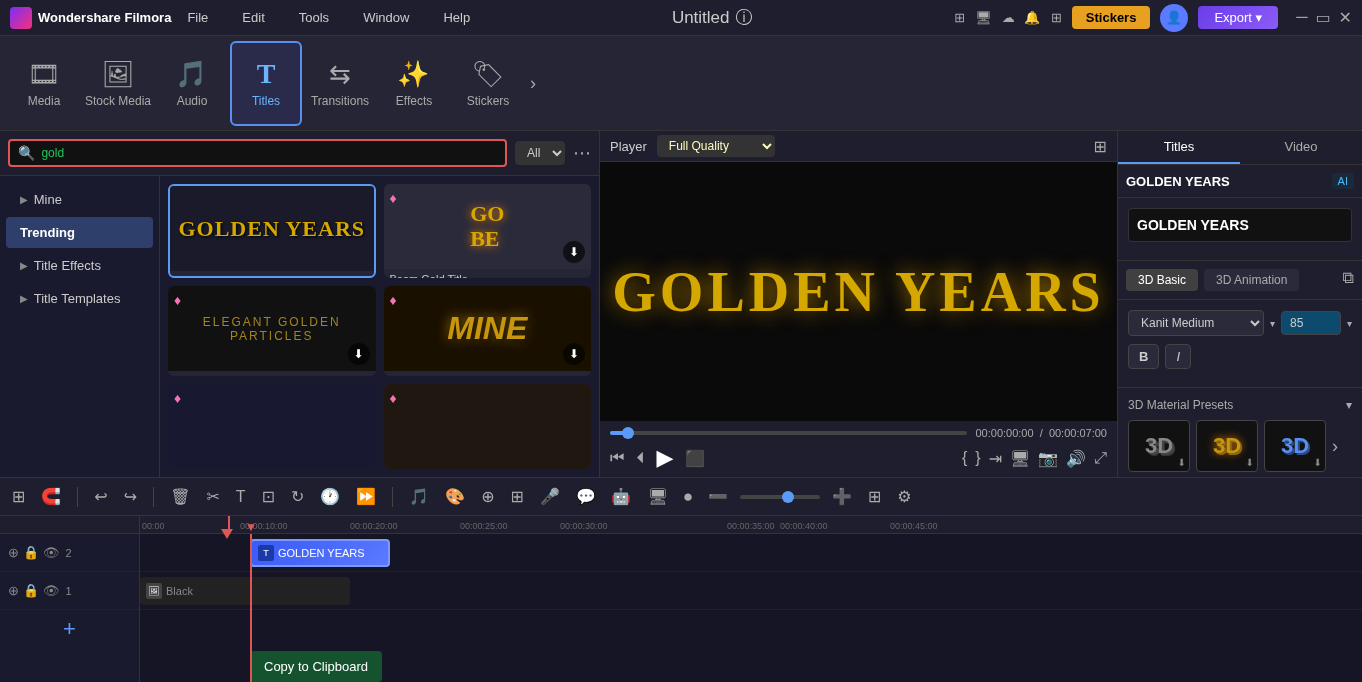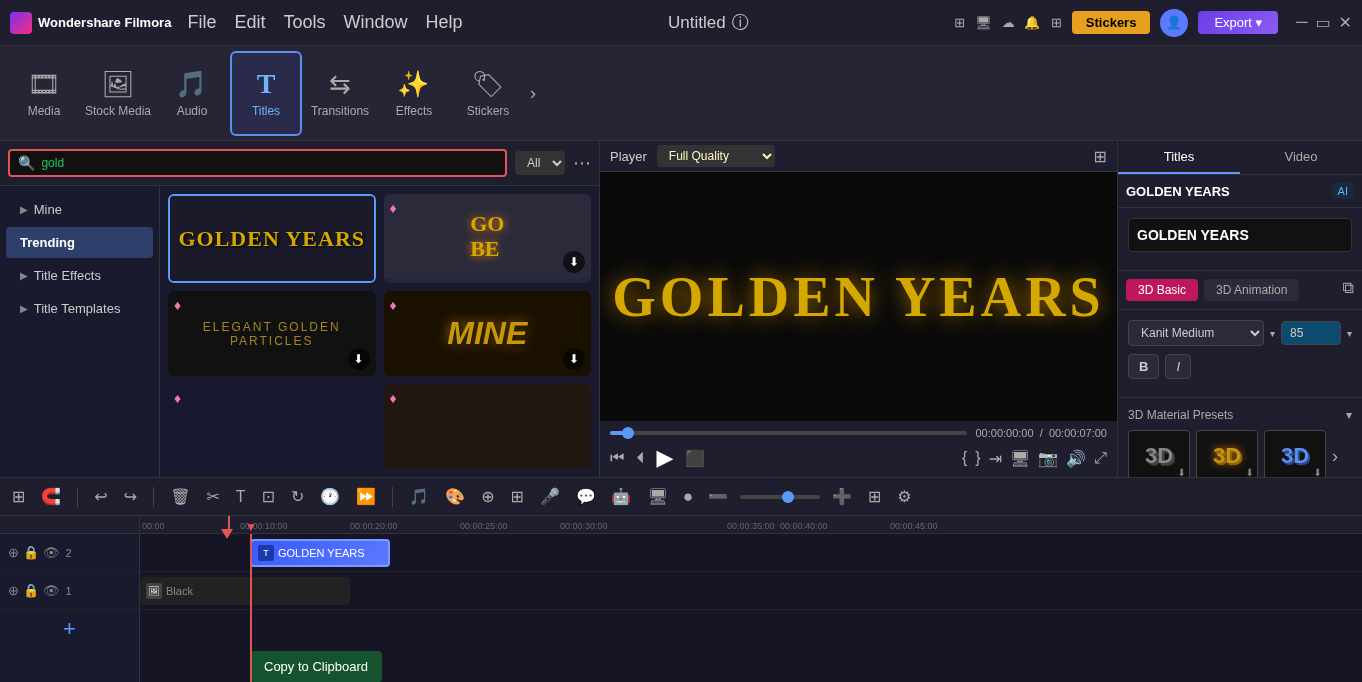--- a/index.html
+++ b/index.html
@@ -1,22 +1,22 @@
 <!DOCTYPE html>
 <html><head>
   <meta charset="utf-8">
   <style>
     * { box-sizing: border-box; margin: 0; padding: 0; }
     body { background: #1a1a2e; color: #ccc; font-family: 'Segoe UI', Arial, sans-serif; font-size: 13px; overflow: hidden; width: 1362px; height: 682px; display: flex; flex-direction: column; }
 
     
-    .top-bar { background: #1e1e2e; display: flex; align-items: center; height: 46px; padding: 0 10px; border-bottom: 1px solid #333; gap: 16px; }
+    .top-bar { background: #1e1e2e; display: flex; align-items: center; height: 36px; padding: 0 10px; border-bottom: 1px solid #333; gap: 16px; }
     .app-logo { display: flex; align-items: center; gap: 6px; font-weight: bold; font-size: 13px; color: #fff; }
     .app-logo .logo-icon { width: 22px; height: 22px; background: linear-gradient(135deg, #7b2ff7, #f72f7b); border-radius: 4px; }
-    .top-menu { display: flex; gap: 18px; color: #ccc; font-size: 18px; }
+    .top-menu { display: flex; gap: 34px; color: #ccc; font-size: 13px; }
     .top-menu span { cursor: pointer; }
     .top-bar-right { margin-left: auto; display: flex; align-items: center; gap: 10px; }
     .purchase-btn { background: #e8a020; color: #000; border: none; border-radius: 4px; padding: 4px 14px; font-weight: bold; font-size: 13px; cursor: pointer; }
     .export-btn { background: linear-gradient(135deg, #6a3de8, #8b5cf6); color: #fff; border: none; border-radius: 4px; padding: 4px 16px; font-size: 13px; cursor: pointer; display: flex; align-items: center; gap: 4px; }
     .window-controls { display: flex; gap: 8px; margin-left: 8px; }
     .window-controls span { color: #aaa; font-size: 16px; cursor: pointer; }
     .title-center { flex: 1; text-align: center; color: #ccc; font-size: 17px; display: flex; align-items: center; justify-content: center; gap: 6px; }
 
     
     .icon-toolbar { background: #252535; display: flex; align-items: center; height: 95px; padding: 0 8px; border-bottom: 1px solid #333; gap: 2px; }
@@ -81,21 +81,21 @@
     .ctrl-btn.play { font-size: 22px; color: #fff; }
     .ctrl-extra { margin-left: auto; display: flex; gap: 8px; color: #aaa; font-size: 16px; }
 
     
     .right-panel { width: 245px; background: #1e1e2e; border-left: 1px solid #333; display: flex; flex-direction: column; overflow-y: auto; }
     .right-tabs { display: flex; border-bottom: 1px solid #333; }
     .right-tab { flex: 1; text-align: center; padding: 8px; cursor: pointer; font-size: 13px; color: #aaa; border-bottom: 2px solid transparent; }
     .right-tab.active { color: #fff; border-bottom: 2px solid #5a9bf7; }
     .style-tabs { display: flex; gap: 6px; padding: 8px; border-bottom: 1px solid #333; }
     .style-tab { padding: 4px 12px; border-radius: 4px; font-size: 12px; cursor: pointer; color: #aaa; background: #2a2a3a; }
-    .style-tab.active { background: #be185d; color: #fff; }
+    .style-tab.active { background: #404040; color: #fff; }
     .copy-icon { margin-left: auto; color: #aaa; font-size: 16px; cursor: pointer; }
     .right-section { padding: 10px; border-bottom: 1px solid #333; }
     .text-preview { background: #111; border: 1px solid #333; padding: 8px; border-radius: 4px; color: #fff; font-size: 14px; font-weight: bold; margin-bottom: 8px; }
     .font-row { display: flex; gap: 6px; align-items: center; margin-bottom: 8px; }
     .font-select { flex: 1; background: #2a2a3a; border: 1px solid #444; color: #ccc; padding: 4px 8px; border-radius: 4px; font-size: 12px; }
     .font-size-input { width: 60px; background: #0c4a6e; border: 1px solid #444; color: #ccc; padding: 4px 8px; border-radius: 4px; font-size: 12px; }
     .format-btns { display: flex; gap: 6px; margin-bottom: 8px; }
     .fmt-btn { background: #2a2a3a; border: 1px solid #444; color: #ccc; padding: 4px 10px; border-radius: 4px; font-size: 13px; cursor: pointer; }
     .preset-label { font-size: 12px; color: #aaa; margin-bottom: 8px; display: flex; justify-content: space-between; align-items: center; }
     .preset-grid { display: flex; gap: 6px; flex-wrap: wrap; margin-bottom: 8px; }

